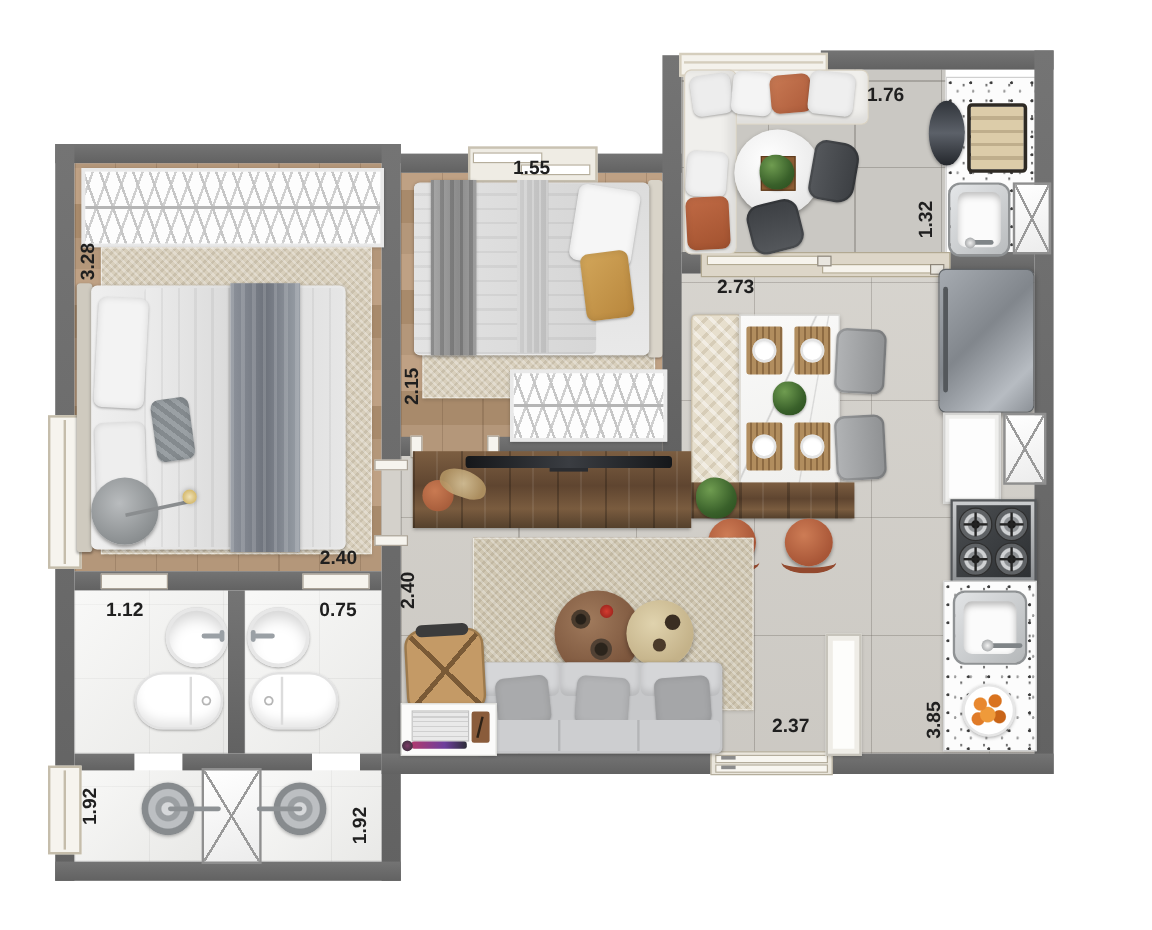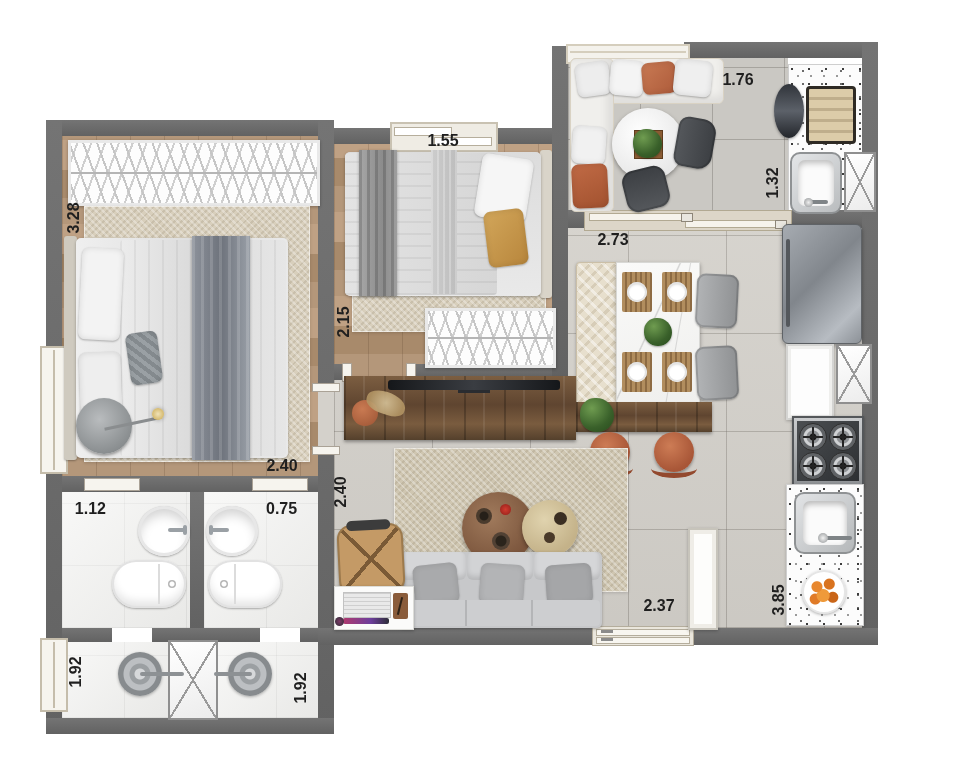--- a/index.html
+++ b/index.html
@@ -330,18 +330,18 @@
   <span class="dim v" style="left:52px;top:209px;width:44px">3.28</span>
   <span class="dim" style="left:260px;top:457px;width:44px">2.40</span>
   <span class="dim" style="left:421px;top:132px;width:44px">1.55</span>
   <span class="dim v" style="left:322px;top:313px;width:44px">2.15</span>
   <span class="dim" style="left:716px;top:71px;width:44px">1.76</span>
   <span class="dim v" style="left:751px;top:174px;width:44px">1.32</span>
   <span class="dim" style="left:591px;top:231px;width:44px">2.73</span>
   <span class="dim v" style="left:319px;top:483px;width:44px">2.40</span>
   <span class="dim" style="left:637px;top:597px;width:44px">2.37</span>
   <span class="dim v" style="left:757px;top:591px;width:44px">3.85</span>
-  <span class="dim" style="left:66px;top:500px;width:40px;text-align:right">1.12</span>
+  <span class="dim" style="left:84px;top:500px;width:40px;text-align:center">1.12</span>
   <span class="dim" style="left:266px;top:500px;width:40px;text-align:left">0.75</span>
   <span class="dim v" style="left:54px;top:663px;width:44px">1.92</span>
   <span class="dim v" style="left:279px;top:679px;width:44px">1.92</span>
 
 </div>
 
 </body></html>

